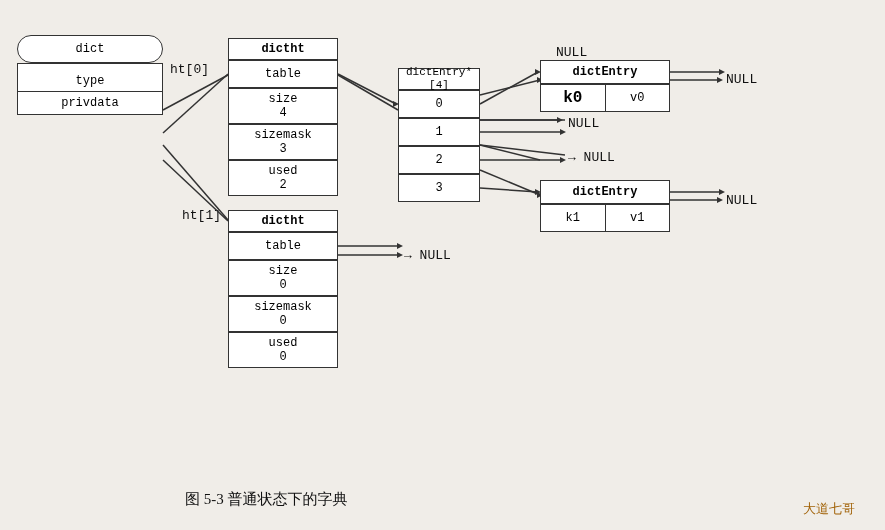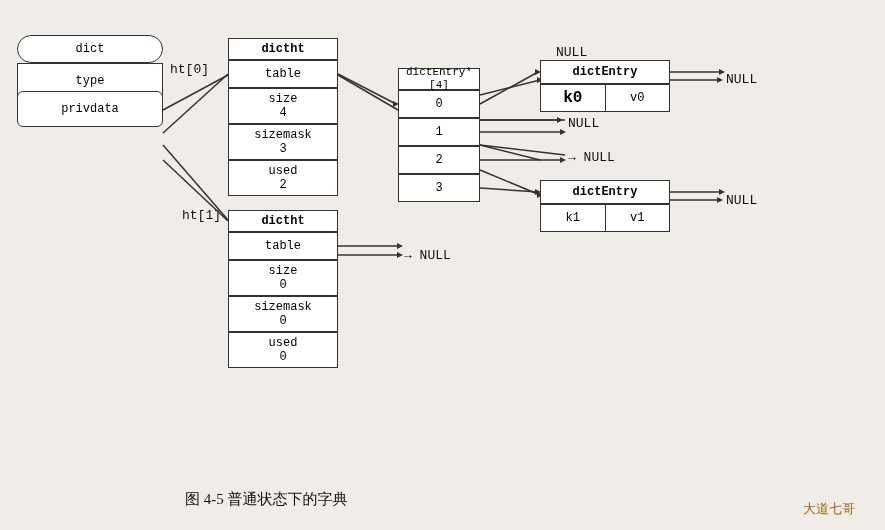--- a/index.html
+++ b/index.html
@@ -97,21 +97,21 @@
 
     <line x1="480" y1="145" x2="565" y2="155" stroke="#333" stroke-width="1.5"></line>
   </svg>
 
   <div class="box-cell" style="left:17px;top:35px;width:146px;height:28px;border-radius:14px;">
     <span>dict</span>
   </div>
   <div class="box-cell" style="left:17px;top:63px;width:146px;height:36px;">
     <span>type</span>
   </div>
-  <div class="box-cell" style="left:17px;top:91px;width:146px;height:36px;border-radius:6px;">
+  <div class="box-cell" style="left:17px;top:91px;width:146px;height:24px;">
     <span>privdata</span>
   </div>
 
   <div class="label" style="left:170px;top:62px;">
     <span>ht[0]</span>
   </div>
 
   <div class="label" style="left:170px;top:208px;margin-left:12px;">
     <span>ht[1]</span>
   </div>
@@ -192,21 +192,21 @@
   <div style="position:absolute;left:540px;top:204px;width:130px;height:28px;border:1.5px solid #333;background:#fff;display:flex;">
     <div style="flex:1;border-right:1.5px solid #333;display:flex;align-items:center;justify-content:center;font-size:12px;font-family:'Courier New',monospace;">k1</div>
     <div style="flex:1;display:flex;align-items:center;justify-content:center;font-size:12px;font-family:'Courier New',monospace;">v1</div>
   </div>
 
   <div class="label" style="left:726px;top:193px;">NULL</div>
 
   <div class="label" style="left:404px;top:248px;">→ NULL</div>
 
   <div class="caption" style="left:185px;top:490px;">
-    <span>图 4-5  普通状态下的字典</span>
+    <span>图 5-3  普通状态下的字典</span>
   </div>
 
   <div class="watermark" style="right:30px;bottom:12px;">
     <span>大道七哥</span>
   </div>
 
   <svg style="position:absolute;top:0;left:0;width:885px;height:530px;pointer-events:none;">
 
     <line x1="163" y1="133" x2="228" y2="74" stroke="#333" stroke-width="1.5"></line>
 

